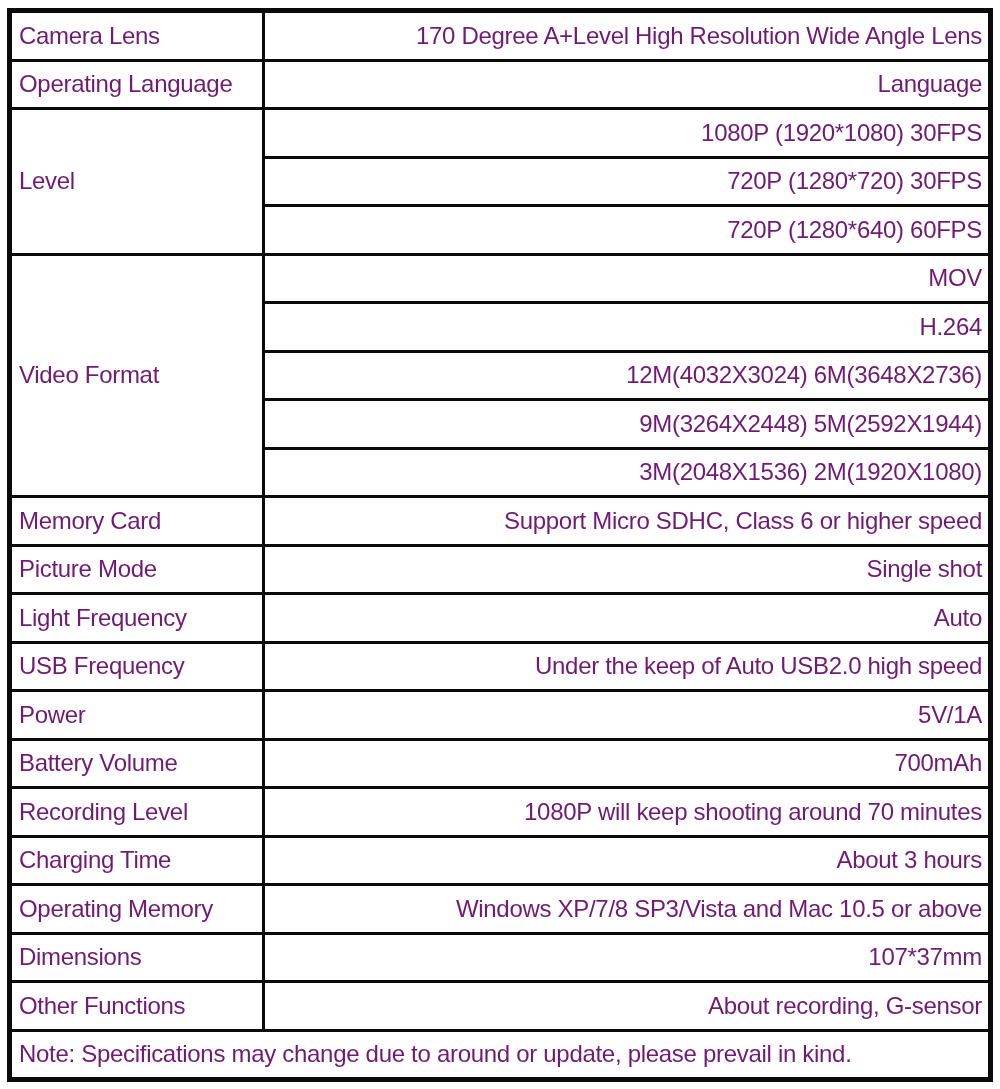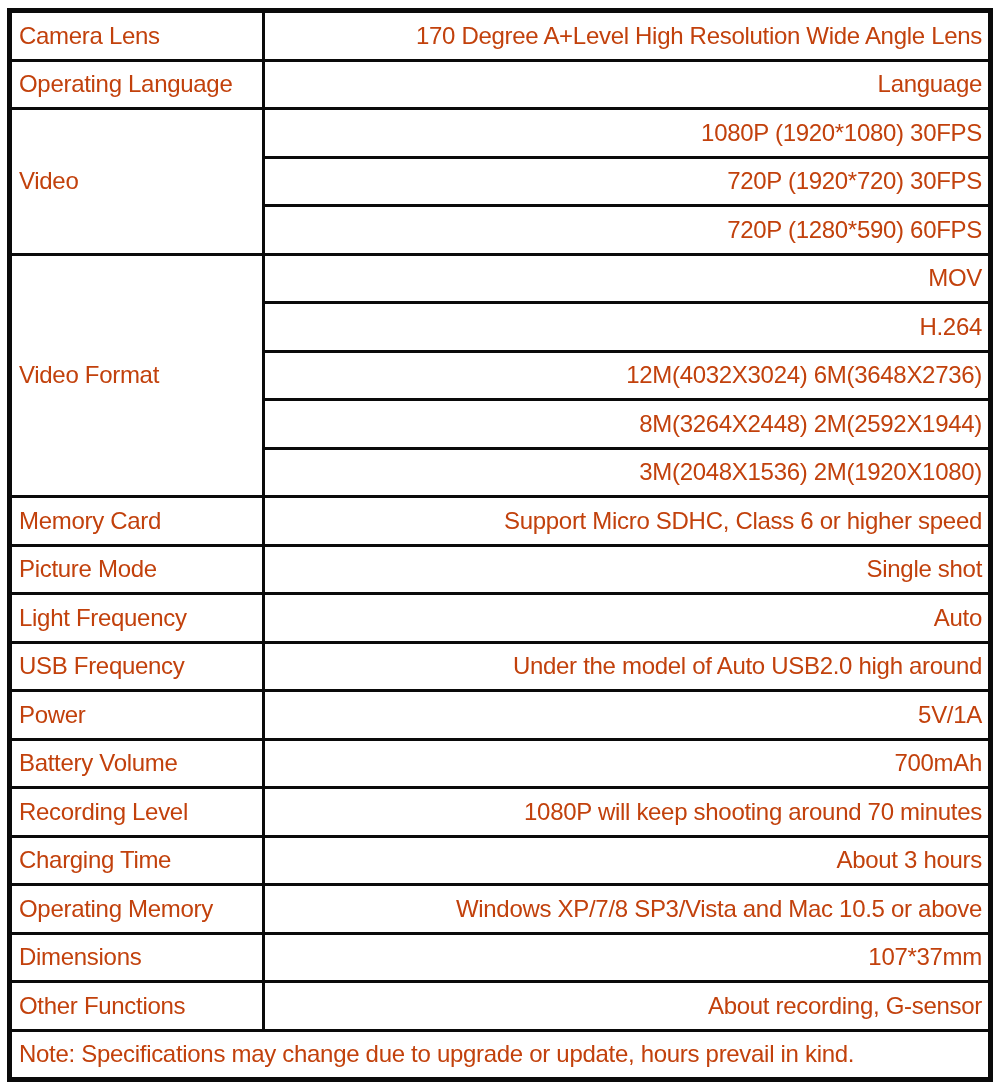--- a/index.html
+++ b/index.html
@@ -19,21 +19,21 @@
     border-collapse: collapse;
     width: 986px;
     table-layout: fixed;
     background: #ffffff;
   }
   table.spec-table td {
     border: 3px solid #0a0a0a;
     height: 45.5px;
     padding: 0 6px 0 7px;
     font-size: 24px;
-    color: #c2410c;
+    color: #701a75;
     vertical-align: middle;
     white-space: nowrap;
     overflow: hidden;
     letter-spacing: -0.3px;
   }
   table.spec-table {
     border: 5px solid #0a0a0a;
   }
   td.label-cell {
     background: #ffffff;
@@ -58,60 +58,60 @@
     <tbody>
       <tr>
         <td class="label-cell">Camera Lens</td>
         <td class="value-cell">170 Degree A+Level High Resolution Wide Angle Lens</td>
       </tr>
       <tr>
         <td class="label-cell">Operating Language</td>
         <td class="value-cell">Language</td>
       </tr>
       <tr>
-        <td class="label-cell" rowspan="3">Video</td>
+        <td class="label-cell" rowspan="3">Level</td>
         <td class="value-cell">1080P (1920*1080) 30FPS</td>
       </tr>
       <tr>
-        <td class="value-cell">720P (1920*720) 30FPS</td>
+        <td class="value-cell">720P (1280*720) 30FPS</td>
       </tr>
       <tr>
-        <td class="value-cell">720P (1280*590) 60FPS</td>
+        <td class="value-cell">720P (1280*640) 60FPS</td>
       </tr>
       <tr>
         <td class="label-cell" rowspan="5">Video Format</td>
         <td class="value-cell">MOV</td>
       </tr>
       <tr>
         <td class="value-cell">H.264</td>
       </tr>
       <tr>
         <td class="value-cell">12M(4032X3024) 6M(3648X2736)</td>
       </tr>
       <tr>
-        <td class="value-cell">8M(3264X2448) 2M(2592X1944)</td>
+        <td class="value-cell">9M(3264X2448) 5M(2592X1944)</td>
       </tr>
       <tr>
         <td class="value-cell">3M(2048X1536) 2M(1920X1080)</td>
       </tr>
       <tr>
         <td class="label-cell">Memory Card</td>
         <td class="value-cell">Support Micro SDHC, Class 6 or higher speed</td>
       </tr>
       <tr>
         <td class="label-cell">Picture Mode</td>
         <td class="value-cell">Single shot</td>
       </tr>
       <tr>
         <td class="label-cell">Light Frequency</td>
         <td class="value-cell">Auto</td>
       </tr>
       <tr>
         <td class="label-cell">USB Frequency</td>
-        <td class="value-cell">Under the model of Auto USB2.0 high around</td>
+        <td class="value-cell">Under the keep of Auto USB2.0 high speed</td>
       </tr>
       <tr>
         <td class="label-cell">Power</td>
         <td class="value-cell">5V/1A</td>
       </tr>
       <tr>
         <td class="label-cell">Battery Volume</td>
         <td class="value-cell">700mAh</td>
       </tr>
       <tr>
@@ -128,17 +128,17 @@
       </tr>
       <tr>
         <td class="label-cell">Dimensions</td>
         <td class="value-cell">107*37mm</td>
       </tr>
       <tr>
         <td class="label-cell">Other Functions</td>
         <td class="value-cell">About recording, G-sensor</td>
       </tr>
       <tr>
-        <td class="note-cell" colspan="2">Note: Specifications may change due to upgrade or update, hours prevail in kind.</td>
+        <td class="note-cell" colspan="2">Note: Specifications may change due to around or update, please prevail in kind.</td>
       </tr>
     </tbody>
   </table>
 </div>
 
 </body></html>

